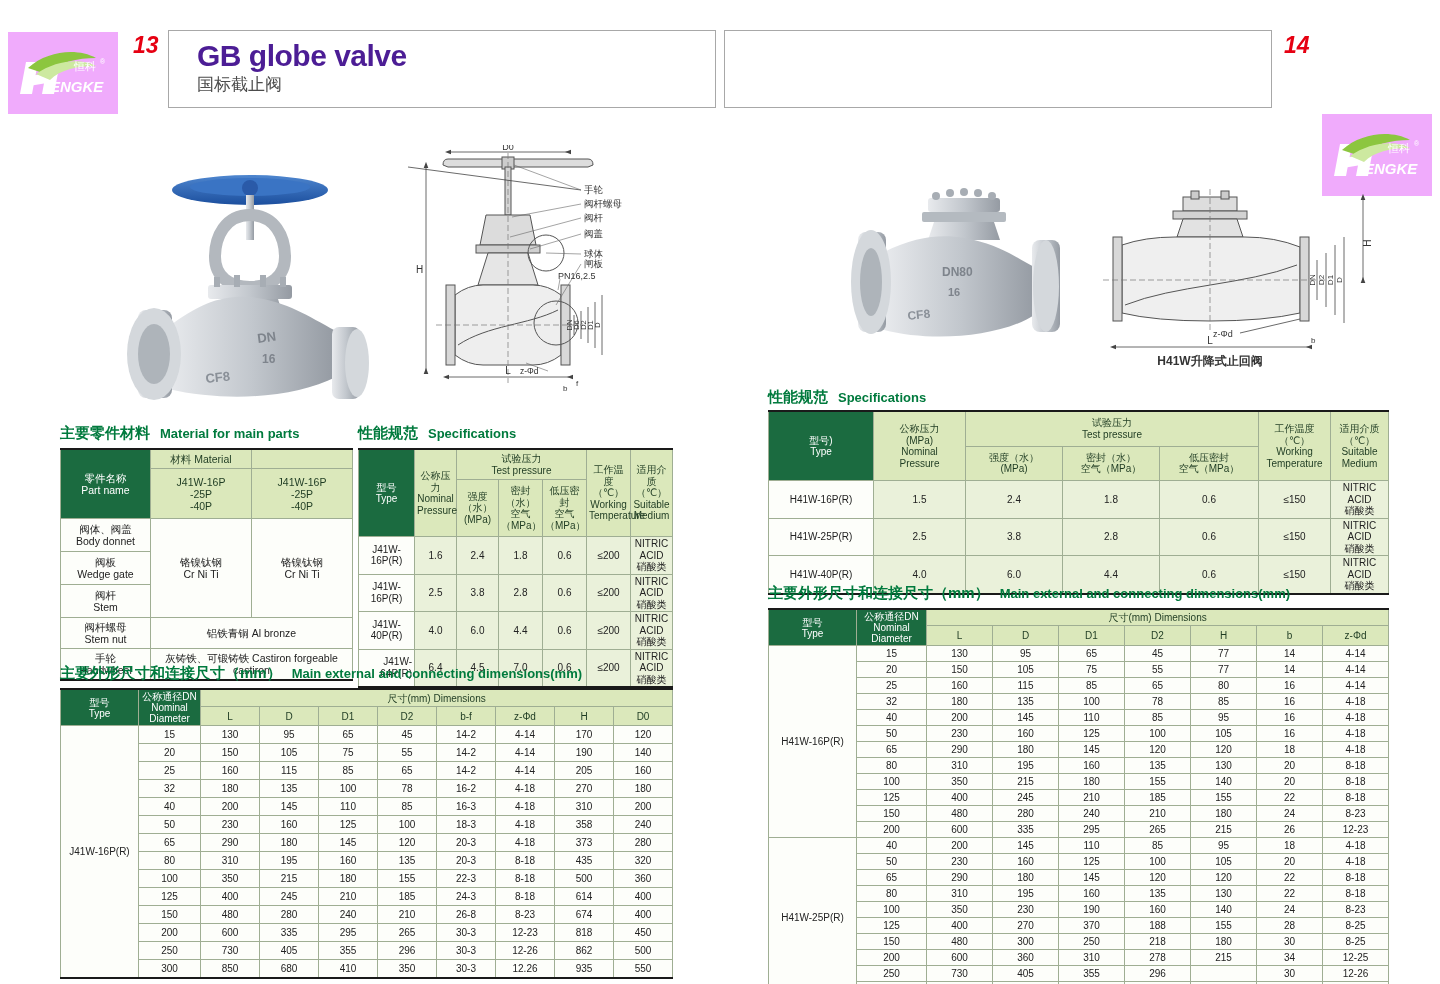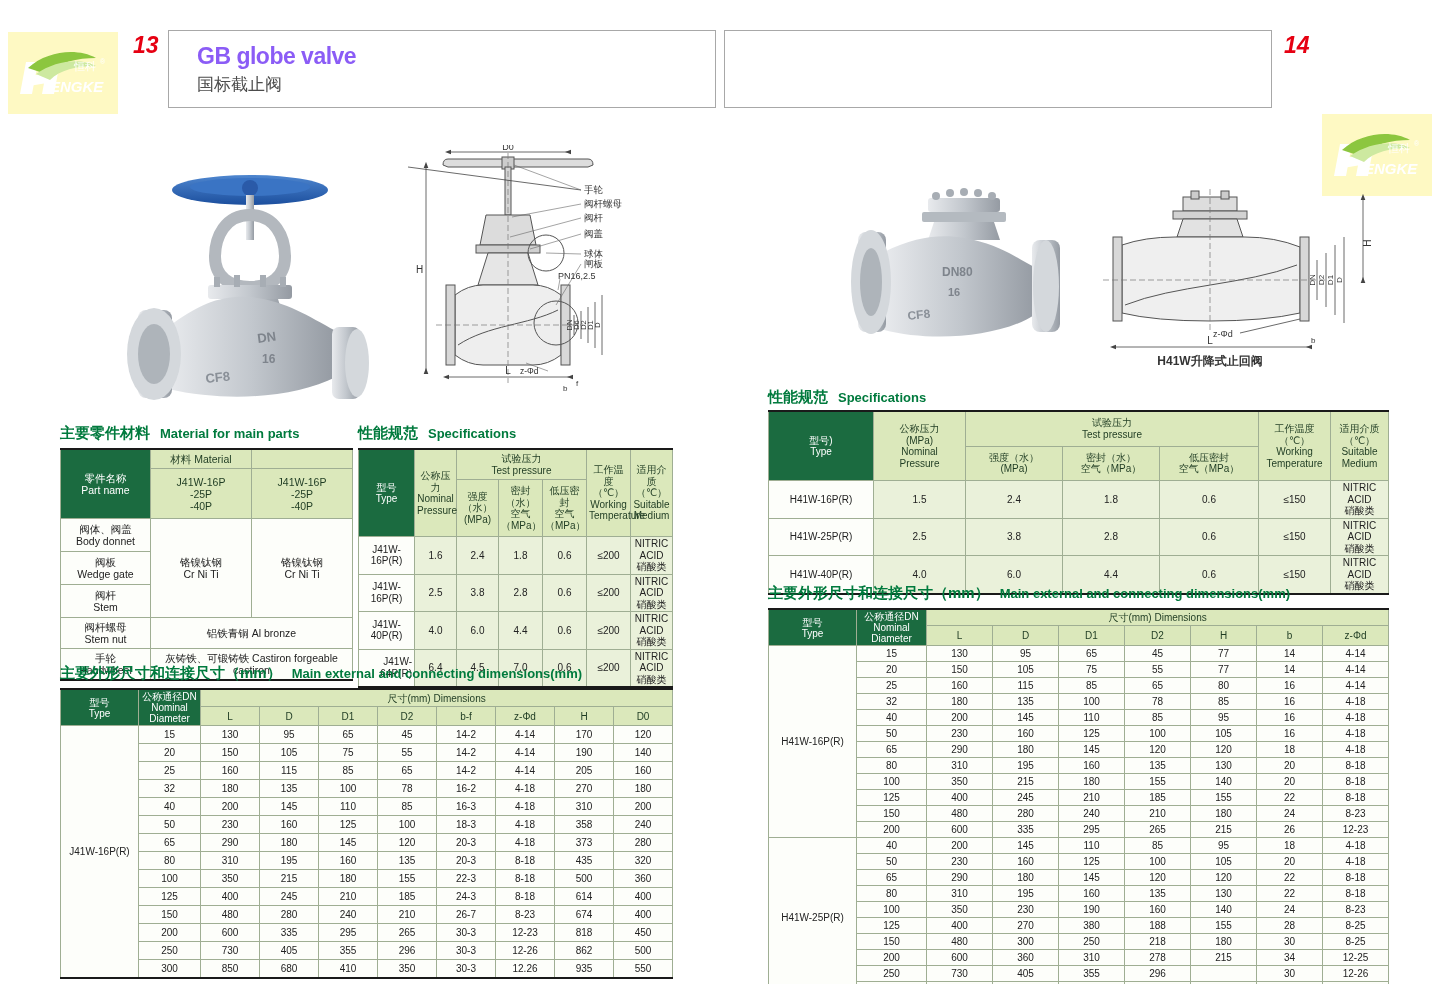--- a/index.html
+++ b/index.html
@@ -2,24 +2,24 @@
 <html><head>
 <meta charset="utf-8">
 <style>
   html,body{margin:0;padding:0;background:#fff;}
   body{font-family:"Liberation Sans","DejaVu Sans",sans-serif;color:#222;}
   .canvas{position:relative;width:1440px;height:984px;background:#fff;overflow:hidden;}
   .abs{position:absolute;}
   .pre{white-space:pre-line;}
 
   
-  .logo-box{width:110px;height:82px;background:#fef9c3;position:relative;overflow:hidden;}
+  .logo-box{width:110px;height:82px;background:#f0abfc;position:relative;overflow:hidden;}
   .pagenum{color:#e60012;font-weight:bold;font-size:23px;font-style:italic;}
   .title-box{width:548px;height:78px;border:1px solid #a8a8a8;background:#fff;box-sizing:border-box;padding:10px 0 0 28px;}
-  .title-en{color:#8b5cf6;font-weight:bold;font-size:23px;letter-spacing:-.5px;line-height:30px;}
+  .title-en{color:#4c1d95;font-weight:bold;font-size:30px;letter-spacing:-.5px;line-height:30px;}
   .title-zh{color:#4c4c4c;font-size:17px;margin-top:2px;}
 
   
   .sec-title{font-weight:bold;color:#007a3d;font-size:15px;}
   .sec-title .en{font-size:13px;margin-left:10px;}
 
   
   table{border-collapse:collapse;table-layout:fixed;}
   .tbl{border-top:2px solid #1a1a1a;border-bottom:2px solid #1a1a1a;}
   .tbl th,.tbl td{border:1px solid #9fae93;text-align:center;vertical-align:middle;font-weight:normal;padding:1px 2px;}
@@ -529,21 +529,21 @@
           <td class="cellw">8-18</td>
           <td class="cellw">614</td>
           <td class="cellw">400</td>
         </tr>
         <tr>
           <td class="cellw">150</td>
           <td class="cellw">480</td>
           <td class="cellw">280</td>
           <td class="cellw">240</td>
           <td class="cellw">210</td>
-          <td class="cellw">26-7</td>
+          <td class="cellw">26-8</td>
           <td class="cellw">8-23</td>
           <td class="cellw">674</td>
           <td class="cellw">400</td>
         </tr>
         <tr>
           <td class="cellw">200</td>
           <td class="cellw">600</td>
           <td class="cellw">335</td>
           <td class="cellw">295</td>
           <td class="cellw">265</td>
@@ -848,21 +848,21 @@
           <td class="cellw">190</td>
           <td class="cellw">160</td>
           <td class="cellw">140</td>
           <td class="cellw">24</td>
           <td class="cellw">8-23</td>
         </tr>
         <tr>
           <td class="cellw">125</td>
           <td class="cellw">400</td>
           <td class="cellw">270</td>
-          <td class="cellw">380</td>
+          <td class="cellw">370</td>
           <td class="cellw">188</td>
           <td class="cellw">155</td>
           <td class="cellw">28</td>
           <td class="cellw">8-25</td>
         </tr>
         <tr>
           <td class="cellw">150</td>
           <td class="cellw">480</td>
           <td class="cellw">300</td>
           <td class="cellw">250</td>

